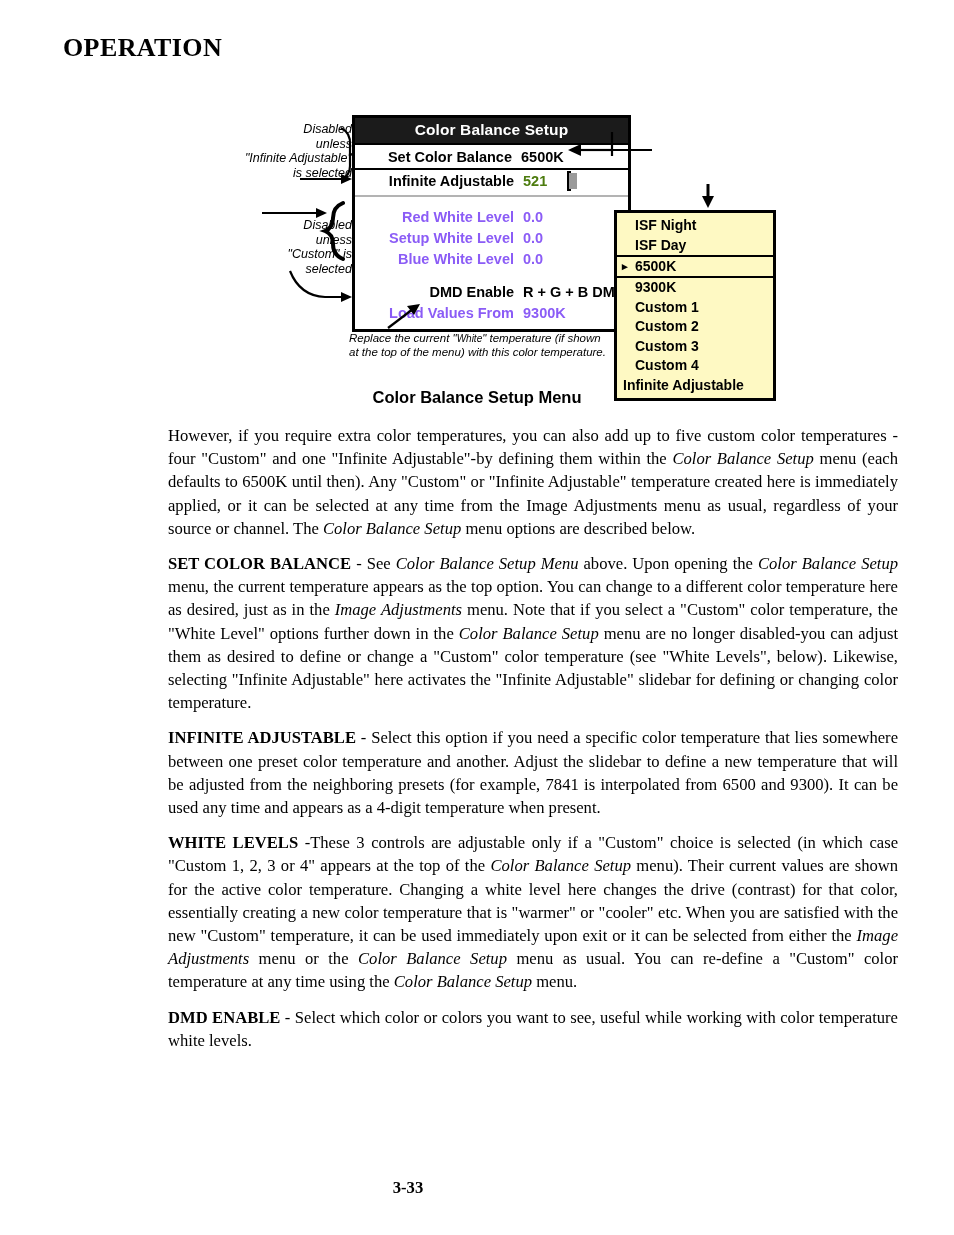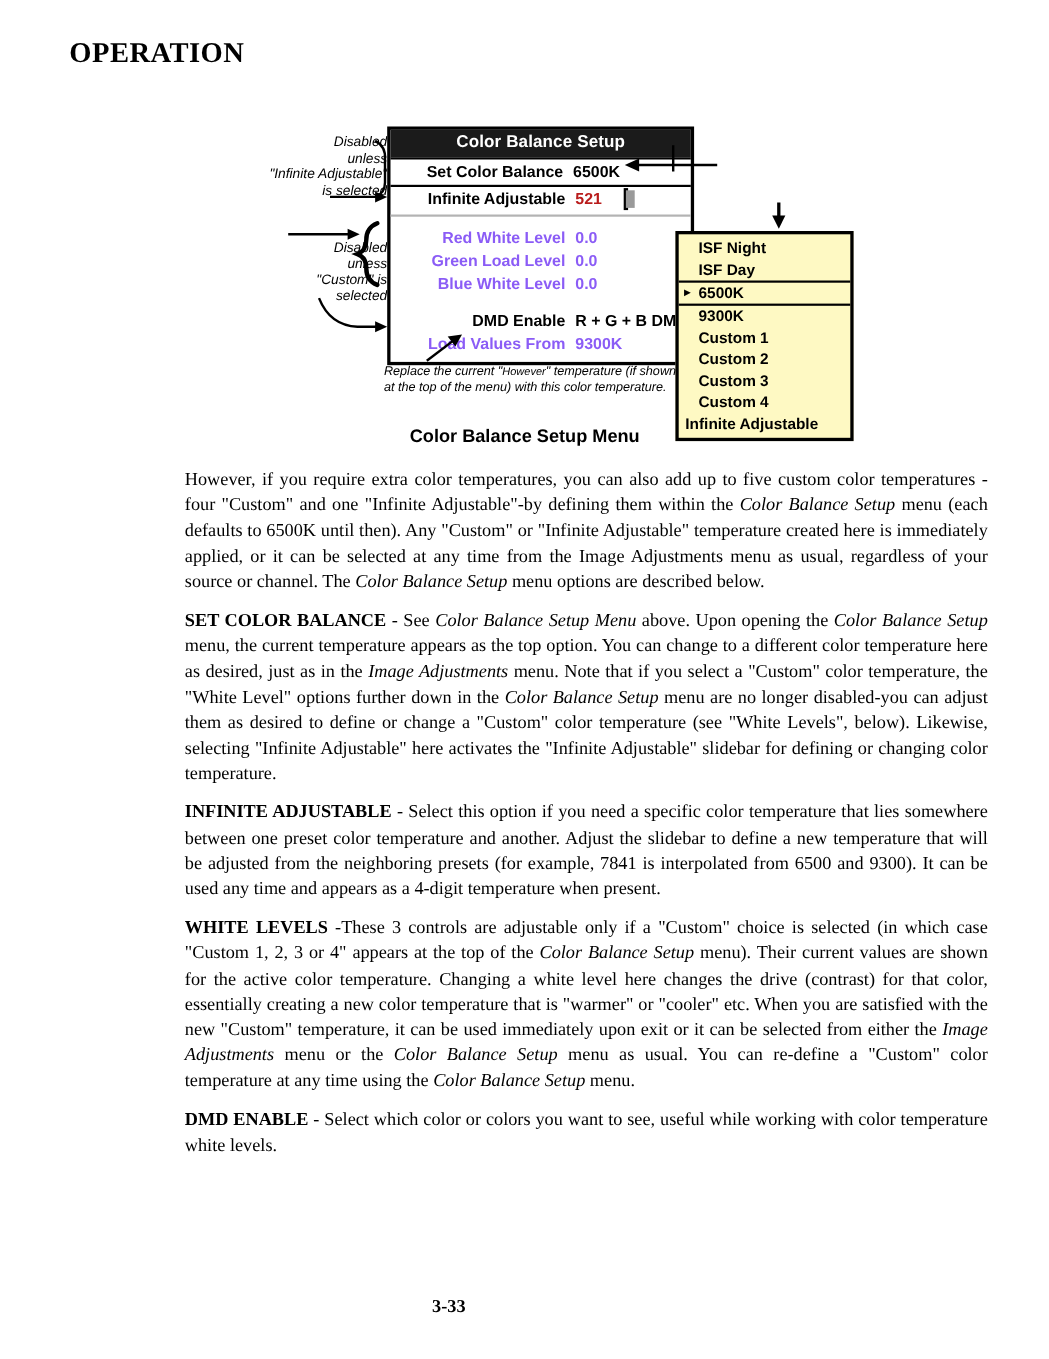--- a/index.html
+++ b/index.html
@@ -273,39 +273,39 @@
 
     <div class="osd-rows-top">
       <div class="osd-row" id="row-set-color-balance">
         <span class="lbl">Set Color Balance</span>
         <span class="val">6500K</span>
       </div>
 
       <div class="osd-row">
         <span class="lbl">Infinite Adjustable</span>
         <span class="val withbar">
-          <span class="numtxt" style="color:#b91c1c">521</span>
+          <span class="numtxt" style="color:#4d7c0f">521</span>
           <span id="slidebar-wrap">
             <span id="slidebar">
               <span id="slidebar-fill"></span>
             </span>
           </span>
         </span>
       </div>
     </div>
 
     <div id="osd-sep"></div>
     <div class="osd-spacer"></div>
 
     <div class="osd-row dim">
       <span class="lbl">Red White Level</span>
       <span class="val">0.0</span>
     </div>
     <div class="osd-row dim">
-      <span class="lbl">Green Load Level</span>
+      <span class="lbl">Setup White Level</span>
       <span class="val">0.0</span>
     </div>
     <div class="osd-row dim">
       <span class="lbl">Blue White Level</span>
       <span class="val">0.0</span>
     </div>
 
     <div class="osd-spacer-sm"></div>
 
     <div class="osd-row">
@@ -351,21 +351,21 @@
     <div class="dd-item">
       
       <span>Custom 4</span>
     </div>
     <div class="dd-item wide">
       <span>Infinite Adjustable</span>
     </div>
   </div>
 
   <div id="fig-note">
-    <span>Replace the current "</span><span class="sm">However</span><span>" temperature (if shown</span><br>
+    <span>Replace the current "</span><span class="sm">White</span><span>" temperature (if shown</span><br>
     <span>at the top of the menu) with this color temperature.</span>
   </div>
 
   <div id="fig-caption">Color Balance Setup Menu</div>
 
   <svg id="arrows" viewBox="0 0 954 310">
 
     <path d="M 341 28 Q 351 33 350 45 L 350 66 Q 350 76 341 79" fill="none" stroke="#000" stroke-width="2.2"></path>
     <path d="M 300 79 L 345 79" stroke="#000" stroke-width="2.2" fill="none"></path>
     <polygon points="352,79 341,74 341,84" fill="#000"></polygon>

